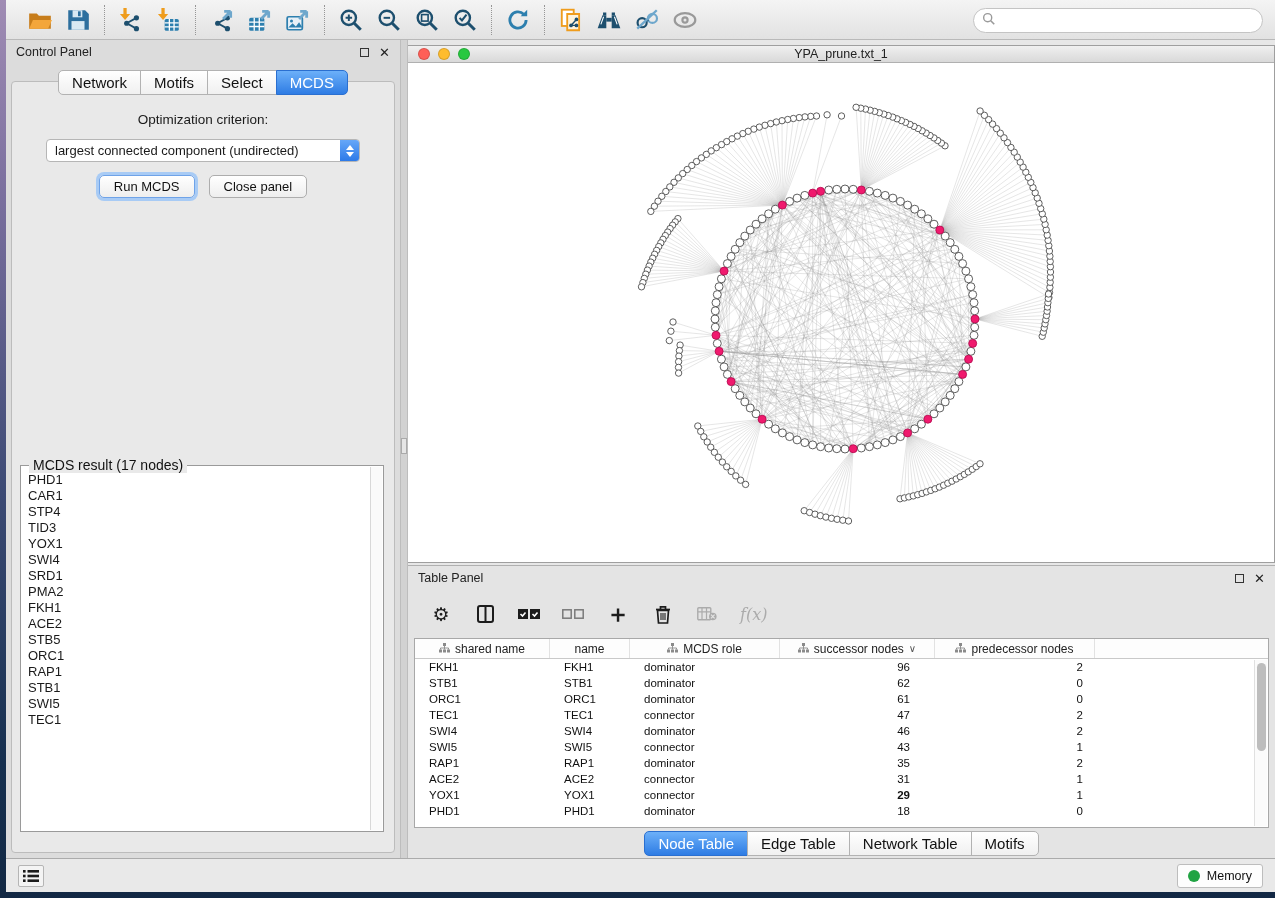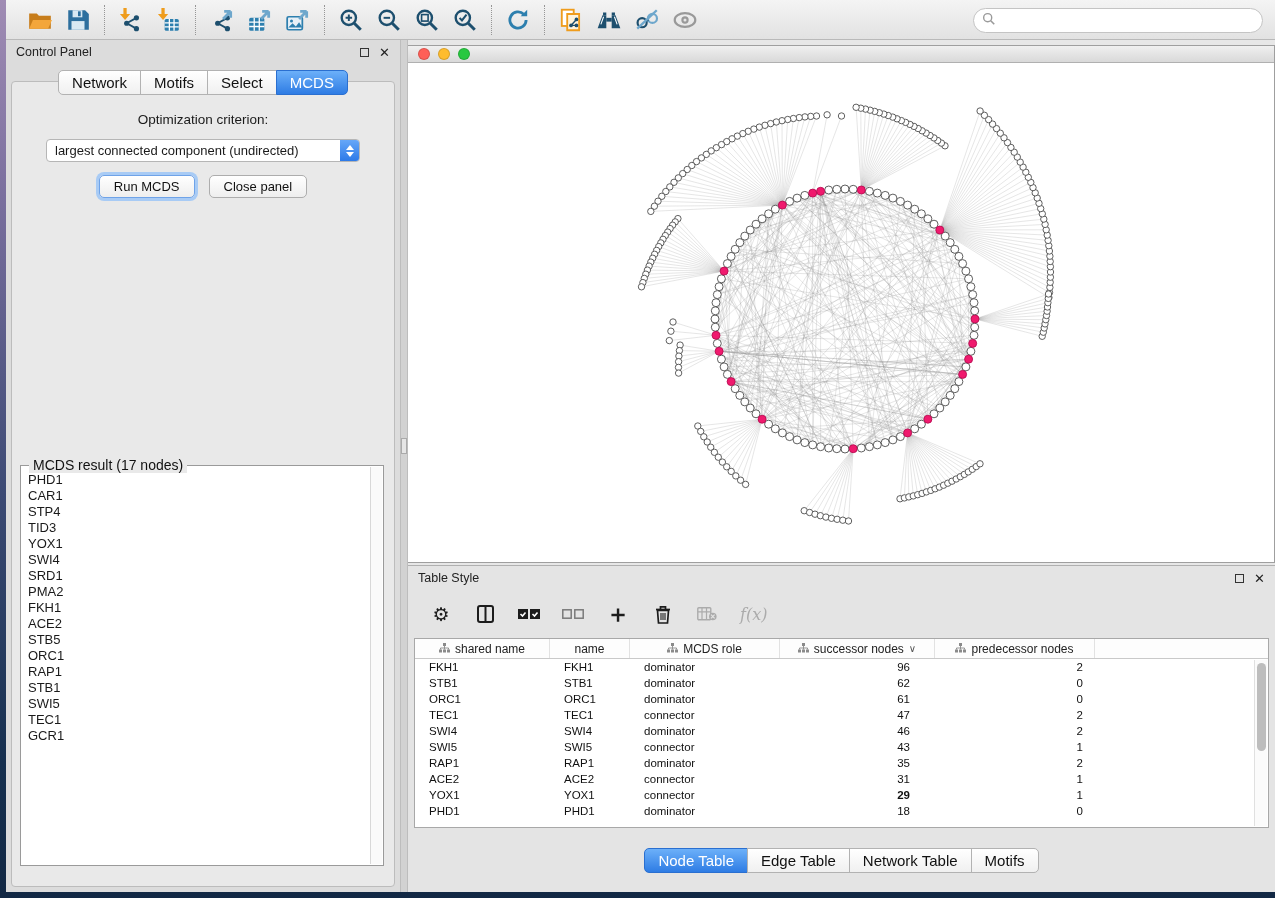--- a/index.html
+++ b/index.html
@@ -324,35 +324,35 @@
               <div class="item">SRD1</div>
               <div class="item">PMA2</div>
               <div class="item">FKH1</div>
               <div class="item">ACE2</div>
               <div class="item">STB5</div>
               <div class="item">ORC1</div>
               <div class="item">RAP1</div>
               <div class="item">STB1</div>
               <div class="item">SWI5</div>
               <div class="item">TEC1</div>
-              <div class="item">GCR1</div>
             </div>
           <div class="result-scroll"></div>
         </div>
       </div>
     </div>
 
     <div class="vsplit">
         <span class="handle"></span>
       </div>
 
     <div class="rcol">
 
       <div class="netwin">
         <div class="net-titlebar">
+          <span class="net-title">YPA_prune.txt_1</span>
           <span class="tlights" id="tlights">
               <span class="tlight" style="background: rgb(255, 95, 87);"></span>
               <span class="tlight" style="background: rgb(254, 188, 46);"></span>
               <span class="tlight" style="background: rgb(40, 200, 64);"></span>
             </span>
         </div>
         <div class="net-canvas" id="net-canvas"><svg width="867" height="496" viewBox="0 0 867 496">
      <g stroke="#8e8e8e" stroke-opacity="0.32" stroke-width="0.7">
                 <line x1="374.4" y1="142.1" x2="408.5" y2="53.0"></line>
                 <line x1="374.4" y1="142.1" x2="402.7" y2="53.4"></line>
@@ -1118,21 +1118,21 @@
                 <circle cx="404.7" cy="130.1" r="4"></circle>
                 <circle cx="412.6" cy="128.3" r="4"></circle>
               </g>
    </svg></div>
       </div>
 
       <div class="rgap"></div>
 
       <div class="tpanel">
         <div class="panel-header">
-          <span class="panel-title">Table Style</span>
+          <span class="panel-title">Table Panel</span>
           <span class="win-btns">
             <span class="float-btn"></span>
             <span class="close-btn">✕</span>
           </span>
         </div>
         <div class="tp-toolbar" id="tp-toolbar">
             <span class="tp-icon">
               <span class="glyph-gear">⚙</span>
             </span>
             <span class="tp-icon">
@@ -1313,13 +1313,31 @@
               <span class="seg-btn active">Node Table</span>
               <span class="seg-btn">Edge Table</span>
               <span class="seg-btn">Network Table</span>
               <span class="seg-btn">Motifs</span>
             </span>
           </div>
       </div>
     </div>
   </div>
 
+  <div class="statusbar">
+    <span class="list-btn">
+      <svg width="16" height="14" viewBox="0 0 16 14">
+        <g fill="#1c1c1c">
+            <rect x="0" y="1" width="2.6" height="2.6"></rect>
+            <rect x="4.5" y="1" width="11.5" height="2.6"></rect>
+        <rect x="0" y="5.7" width="2.6" height="2.6"></rect>
+            <rect x="4.5" y="5.7" width="11.5" height="2.6"></rect>
+        <rect x="0" y="10.4" width="2.6" height="2.6"></rect>
+            <rect x="4.5" y="10.4" width="11.5" height="2.6"></rect>
+          </g>
+      </svg>
+    </span>
+    <span class="memory-btn">
+      <span class="mem-dot" id="mem-dot" style="background: rgb(33, 163, 67);"></span>
+      <span>Memory</span>
+    </span>
+  </div>
 </div>
 
 </body></html>

